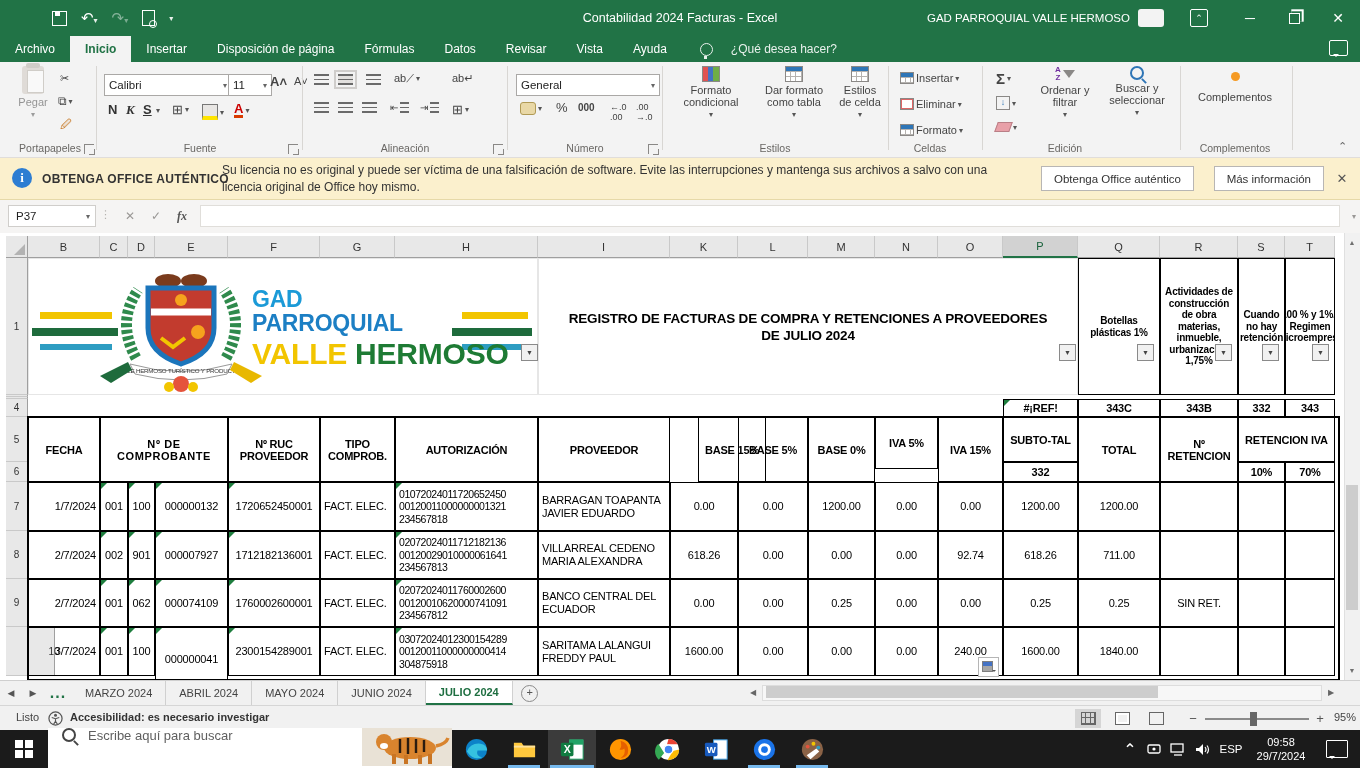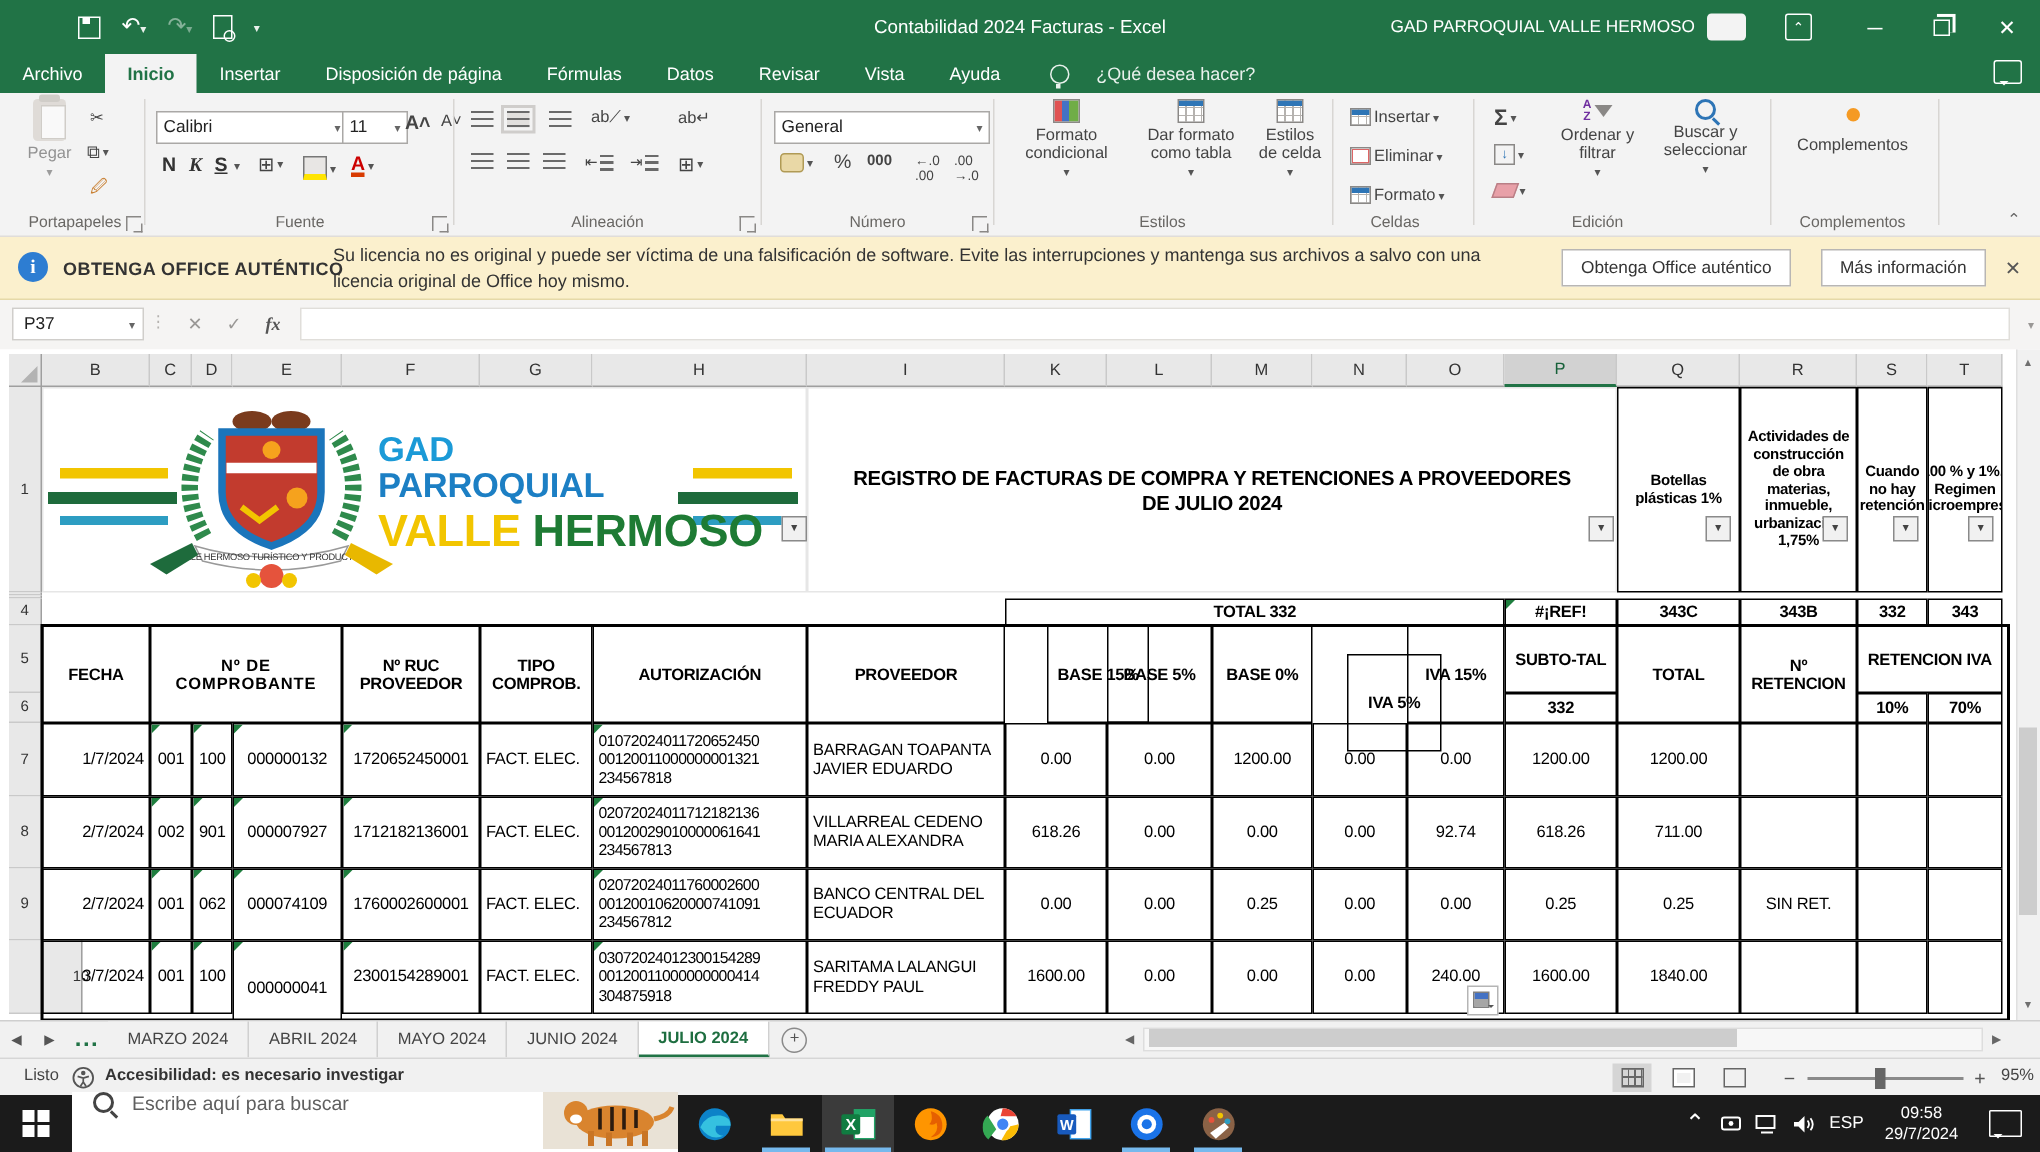--- a/index.html
+++ b/index.html
@@ -478,36 +478,35 @@
       <div class="rowhdr" style="left: 6px; top: 184px; width: 22px; height: 45px;">5</div>
       <div class="rowhdr" style="left: 6px; top: 229px; width: 22px; height: 20px;">6</div>
       <div class="rowhdr" style="left: 6px; top: 249px; width: 22px; height: 49px;">7</div>
       <div class="rowhdr" style="left: 6px; top: 298px; width: 22px; height: 48px;">8</div>
       <div class="rowhdr" style="left: 6px; top: 346px; width: 22px; height: 48px;">9</div>
       <div class="rowhdr" style="left: 6px; top: 394px; width: 22px; height: 49px; padding-left: 48px;">10</div>
       <div class="gc hd vh" style="left: 1078px; top: 25px; width: 82px; height: 137px;">Botellas plásticas 1%</div>
       <div class="gc hd vh" style="left: 1160px; top: 25px; width: 78px; height: 137px;">Actividades de construcción de obra materias, inmueble, urbanización 1,75%</div>
       <div class="gc hd vh" style="left: 1238px; top: 25px; width: 47px; height: 137px;">Cuando no hay retención</div>
       <div class="gc hd vh" style="left: 1285px; top: 25px; width: 50px; height: 137px;">100 % y 1%.- Regimen microempresa</div>
-      <div class="gc hd nw" style="left: 670px; top: 166px; width: 333px; height: 18px;">TOTAL 332</div>
       <div class="gc hd err" style="left: 1003px; top: 166px; width: 75px; height: 18px;">#¡REF!</div>
       <div class="gc hd" style="left: 1078px; top: 166px; width: 82px; height: 18px;">343C</div>
       <div class="gc hd" style="left: 1160px; top: 166px; width: 78px; height: 18px;">343B</div>
       <div class="gc hd" style="left: 1238px; top: 166px; width: 47px; height: 18px;">332</div>
       <div class="gc hd" style="left: 1285px; top: 166px; width: 50px; height: 18px;">343</div>
       <div class="gc hd" style="left: 28px; top: 184px; width: 72px; height: 65px;">FECHA</div>
       <div class="gc hd sp" style="left: 100px; top: 184px; width: 128px; height: 65px;">Nº DE COMPROBANTE</div>
       <div class="gc hd" style="left: 228px; top: 184px; width: 92px; height: 65px;">Nº RUC PROVEEDOR</div>
       <div class="gc hd" style="left: 320px; top: 184px; width: 75px; height: 65px;">TIPO COMPROB.</div>
       <div class="gc hd" style="left: 395px; top: 184px; width: 143px; height: 65px;">AUTORIZACIÓN</div>
       <div class="gc hd" style="left: 538px; top: 184px; width: 132px; height: 65px;">PROVEEDOR</div>
       <div class="gc hd" style="left: 670px; top: 184px; width: 68px; height: 65px; margin-left: 28px;">BASE 15%</div>
       <div class="gc hd" style="left: 738px; top: 184px; width: 70px; height: 65px;">BASE 5%</div>
       <div class="gc hd" style="left: 808px; top: 184px; width: 67px; height: 65px;">BASE 0%</div>
-      <div class="gc hd" style="left: 898px; top: 184px; width: 63px; height: 65px; margin-top: 19px;">IVA 5%</div>
+      <div class="gc hd" style="left: 875px; top: 184px; width: 63px; height: 52px;">IVA 5%</div>
       <div class="gc hd" style="left: 938px; top: 184px; width: 65px; height: 65px;">IVA 15%</div>
       <div class="gc hd" style="left: 1003px; top: 184px; width: 75px; height: 45px;">SUBTO-TAL</div>
       <div class="gc hd" style="left: 1003px; top: 229px; width: 75px; height: 20px;">332</div>
       <div class="gc hd" style="left: 1078px; top: 184px; width: 82px; height: 65px;">TOTAL</div>
       <div class="gc hd" style="left: 1160px; top: 184px; width: 78px; height: 65px;">Nº RETENCION</div>
       <div class="gc hd nw" style="left: 1238px; top: 184px; width: 97px; height: 45px;">RETENCION IVA</div>
       <div class="gc hd" style="left: 1238px; top: 229px; width: 47px; height: 20px;">10%</div>
       <div class="gc hd" style="left: 1285px; top: 229px; width: 50px; height: 20px;">70%</div>
       <div class="gc dc rt" style="left: 28px; top: 249px; width: 72px; height: 49px;">1/7/2024</div>
       <div class="gc dc err" style="left: 100px; top: 249px; width: 28px; height: 49px;">001</div>

